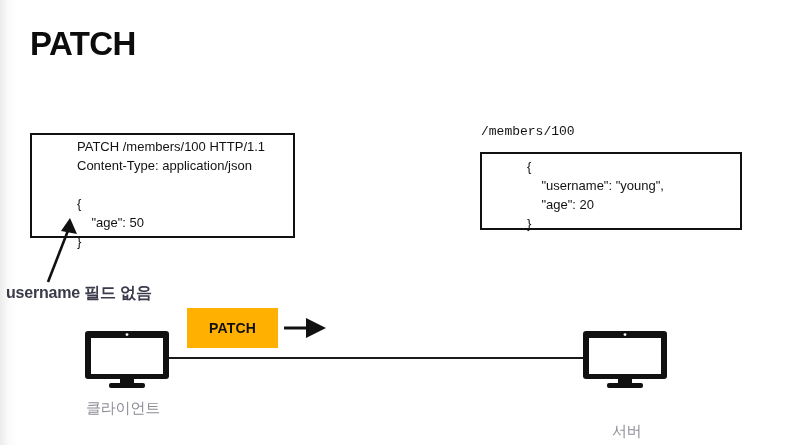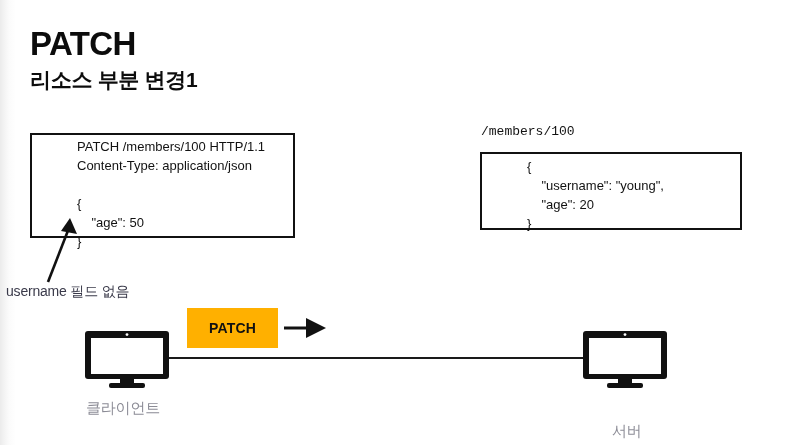--- a/index.html
+++ b/index.html
@@ -77,22 +77,22 @@
     color: #121212;
     white-space: nowrap;
     font-family: Liberation Mono, monospace;
   }
 
   
   #annotation-label {
     position: absolute;
     left: 6px;
     top: 283px;
-    font-size: 14px;
-    font-weight: normal;
+    font-size: 16px;
+    font-weight: bold;
     color: #3a3a4a;
     letter-spacing: -0.2px;
     white-space: nowrap;
   }
   #annotation-arrow {
     position: absolute;
     left: 36px;
     top: 214px;
     width: 48px;
     height: 72px;
@@ -148,21 +148,20 @@
   #client-label { left: 86px; top: 399px; }
   #server-label { left: 612px; top: 422px; }
 </style>
 </head>
 <body>
 
 <div id="slide">
 
   <div class="title">PATCH</div>
 
-  <div class="subtitle">리소스 부분 변경1</div>
 
   <div class="box" id="request-box"></div>
   <div class="box-text" id="request-lines">PATCH /members/100 HTTP/1.1
 Content-Type: application/json
 
 {
     "age": 50
 }</div>
 
   <div id="resource-path">/members/100</div>

